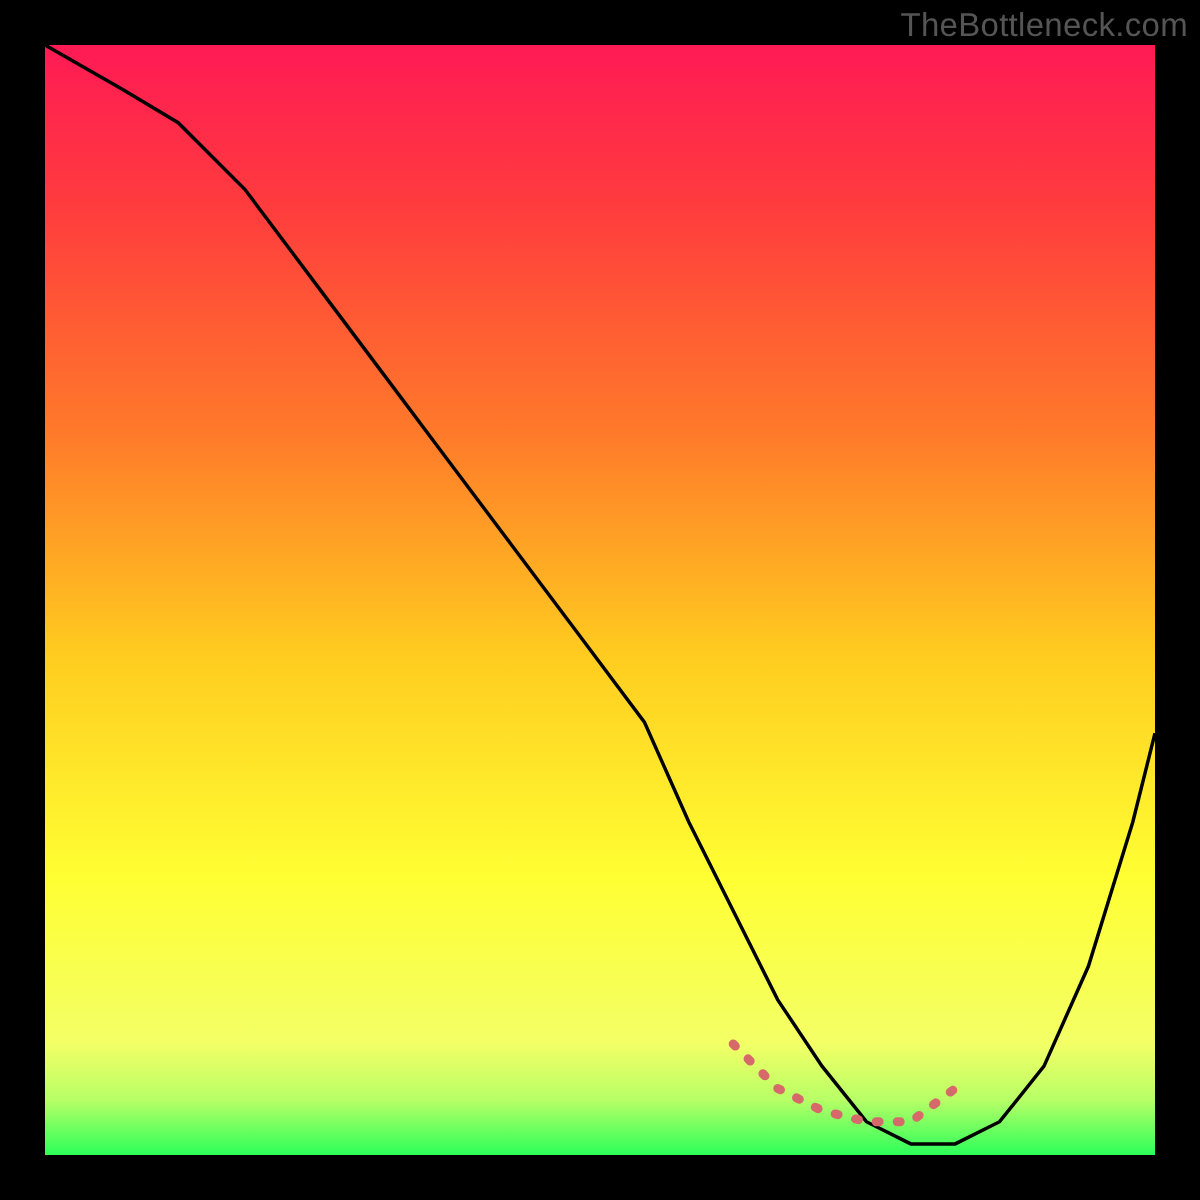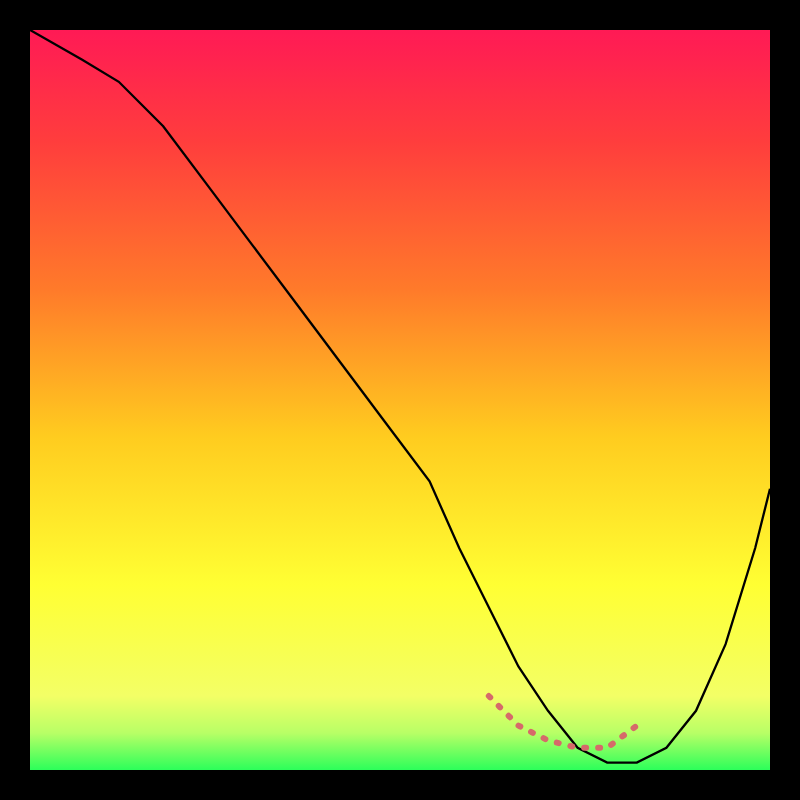--- a/index.html
+++ b/index.html
@@ -37,20 +37,21 @@
   }
   .plot-area svg {
     display: block;
   }
 </style>
 </head>
 <body>
 
 <div class="container">
 
+  <div class="watermark">TheBottleneck.com</div>
 
   <div class="plot-area">
     <svg id="chart-svg" width="740" height="740" viewBox="0 0 740 740" preserveAspectRatio="none">
       <defs>
         <linearGradient id="bg-grad" x1="0" y1="0" x2="0" y2="1">
             <stop offset="0%" stop-color="#ff1a55"></stop>
             <stop offset="15%" stop-color="#ff3d3d"></stop>
             <stop offset="35%" stop-color="#ff7a2a"></stop>
             <stop offset="55.00000000000001%" stop-color="#ffcc1f"></stop>
             <stop offset="75%" stop-color="#ffff33"></stop>

